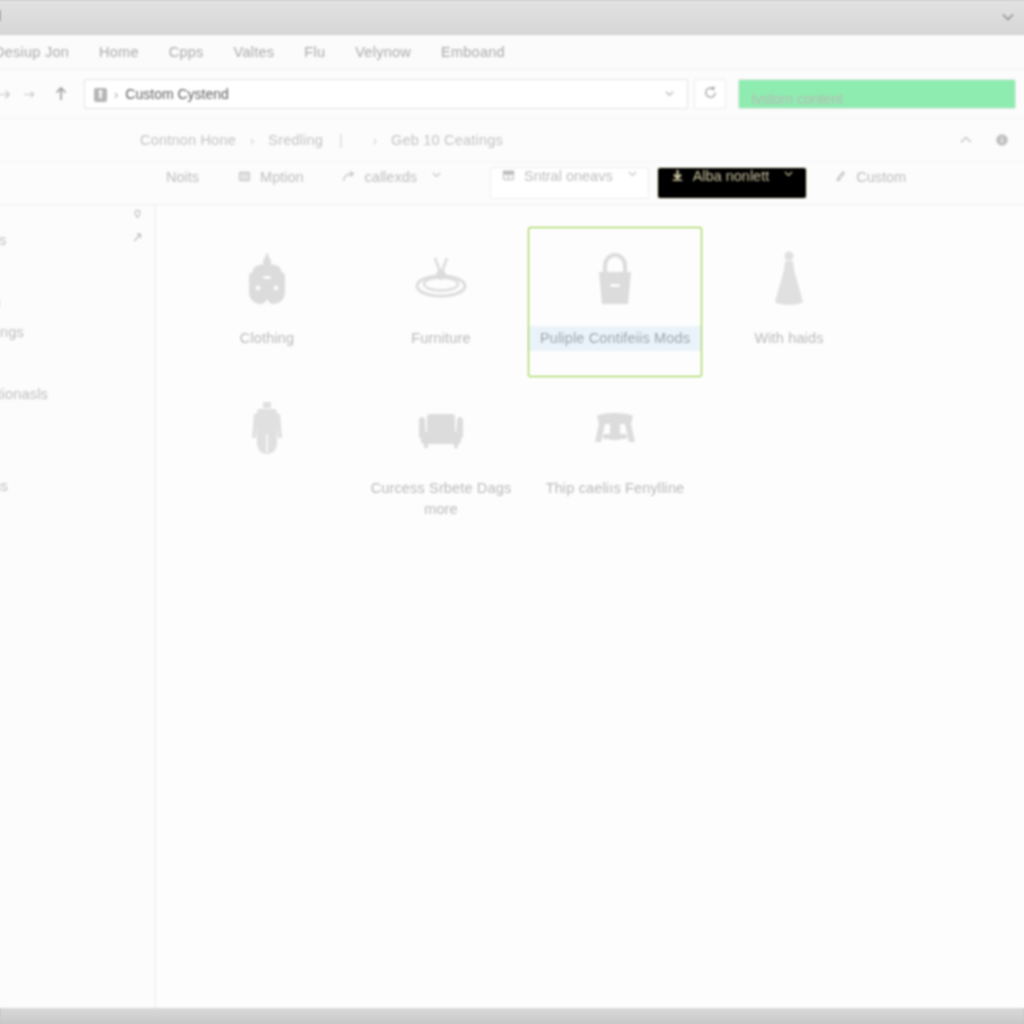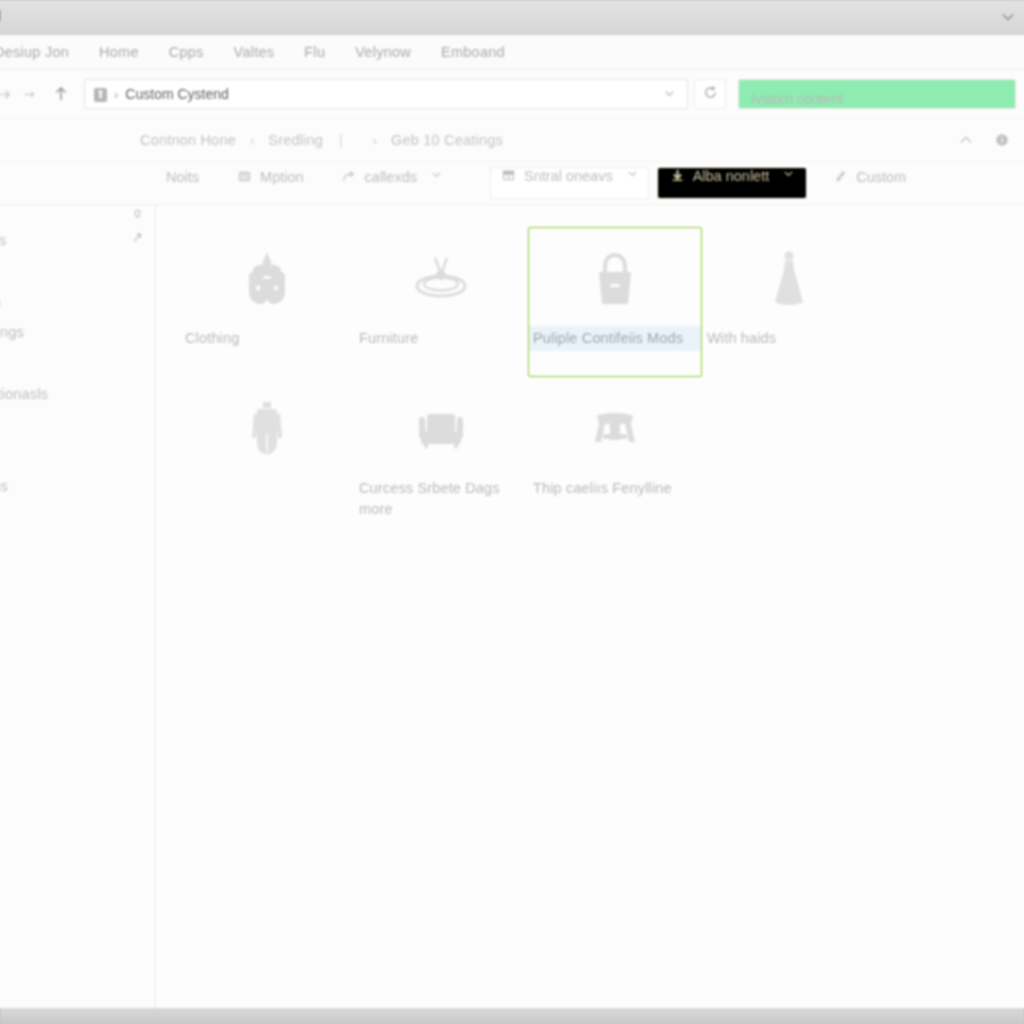--- a/index.html
+++ b/index.html
@@ -142,21 +142,21 @@
     display:flex;flex-direction:column;align-items:center;
     box-sizing:border-box;padding-top:10px;
     border:1px solid transparent;border-radius:2px;
   }
   .tile .thumb{
     height:84px;width:100%;display:flex;align-items:center;justify-content:center;
     color:#dcdcdc;
   }
   .tile .thumb svg{display:block;}
   .tile .caption{
-    margin-top:4px;width:100%;text-align:left;
+    margin-top:4px;width:100%;text-align:center;
     font-size:14.5px;line-height:21px;color:#b9b9b9;letter-spacing:.15px;
     padding:2px 4px;box-sizing:border-box;
   }
   .tile.selected{
     border:1px solid #84cc16;background:transparent;
   }
   .tile.selected .caption{background:#eaf3fb;color:#9aa5ad;}
 
   
   .bottombar{

